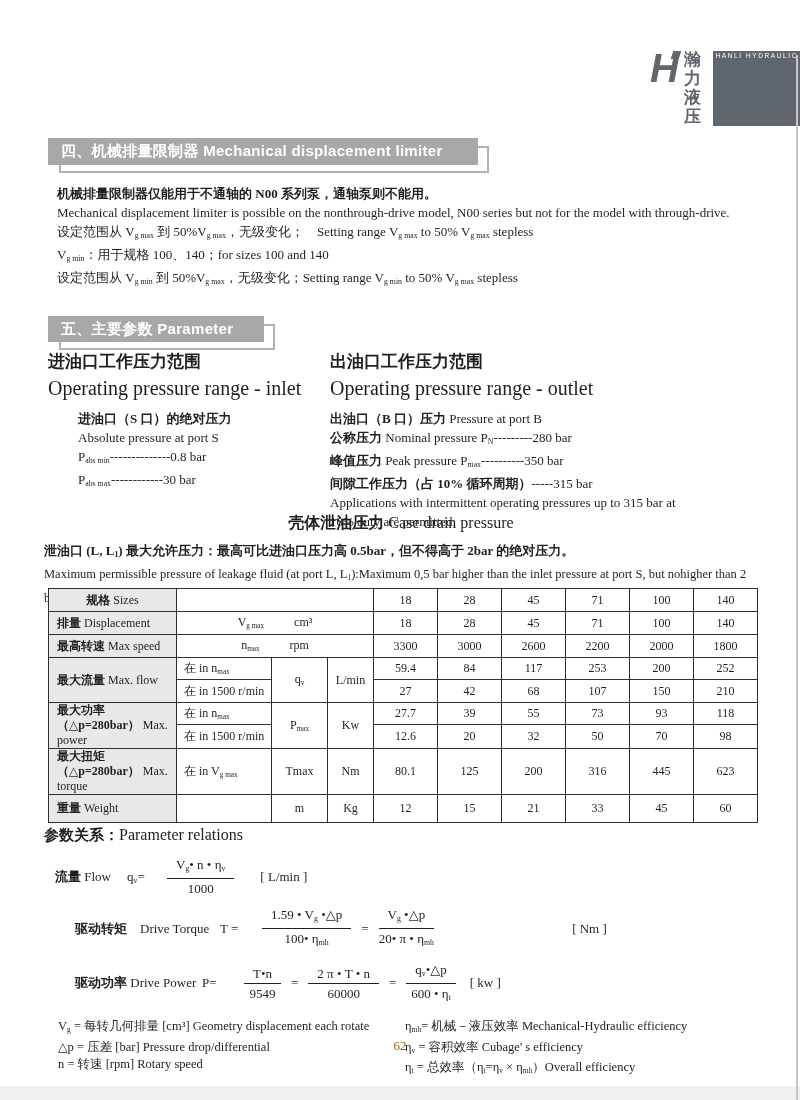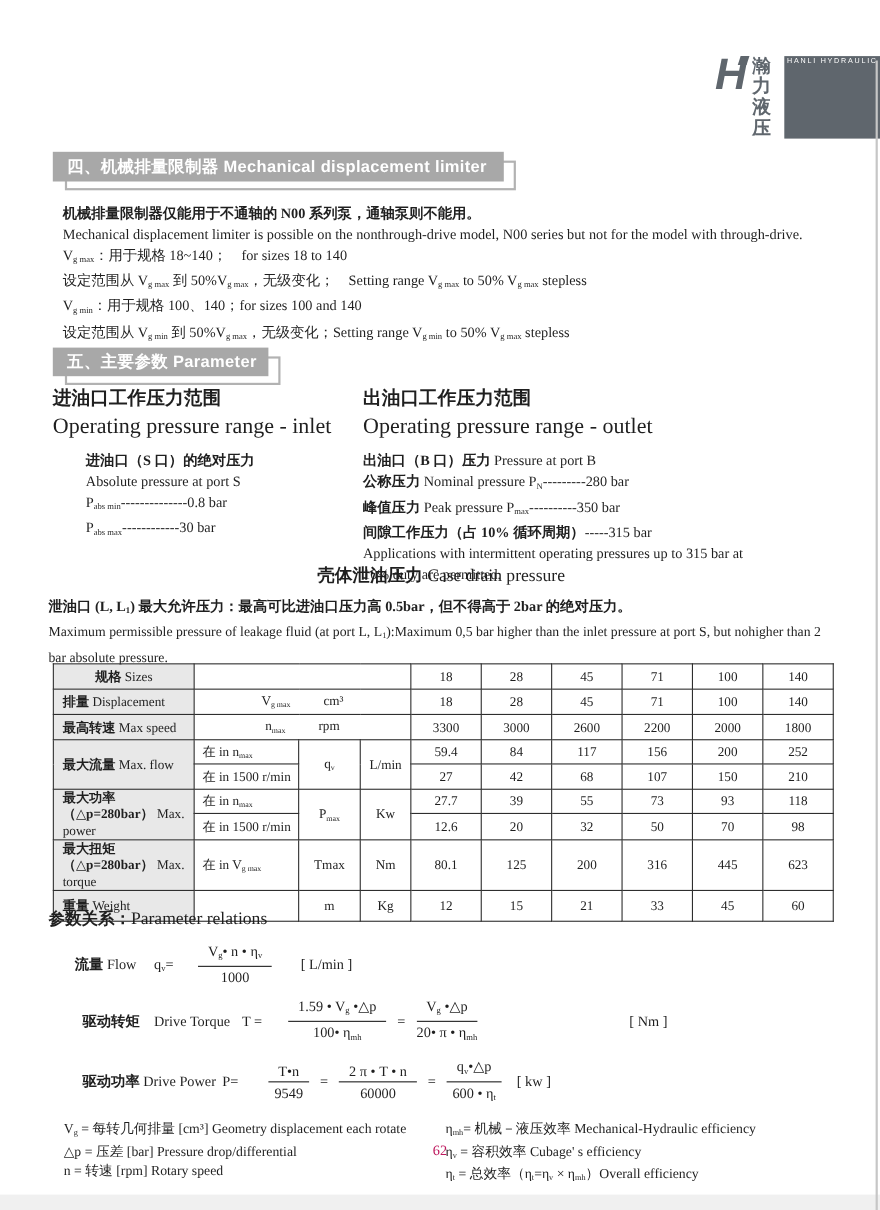--- a/index.html
+++ b/index.html
@@ -21,21 +21,21 @@
   .logo-mark { position:relative; width:38px; height:36px; }
   .lm-h { font-family:"Liberation Sans","DejaVu Sans",sans-serif; font-style:italic; font-weight:bold;
           font-size:40px; line-height:36px; color:#5f666d; }
   .lm-dot { position:absolute; right:-1px; top:1px; width:8px; height:8px; background:#5f666d; transform:skewX(-18deg); }
   .logo-text { display:flex; flex-direction:row; }
   .logo-cn { font-weight:bold; font-size:17px; line-height:19px; letter-spacing:1px; color:#5f666d; }
   .logo-en { margin-top:1px; background:#5f666d; color:#ffffff; font-family:"Liberation Sans","DejaVu Sans",sans-serif;
              font-size:6.5px; letter-spacing:1.6px; padding:1px 2px; text-align:center; white-space:nowrap; }
 
   
-  .sec-wrap { position:absolute; }
+  .sec-wrap { position:absolute;padding-left:20px; }
   .sec-shadow { position:absolute; left:11px; top:8px; width:100%; height:100%; border:2px solid #b2b2b2; box-sizing:border-box; }
   .secbar { position:absolute; left:0; top:0; width:100%; height:100%; background:#a8a8a8; z-index:1;
             display:flex; align-items:center; padding-left:13px; box-sizing:border-box;
             font-family:"Liberation Sans","DejaVu Sans",sans-serif; font-weight:bold; font-size:15px;
             color:#ffffff; letter-spacing:0.3px; white-space:nowrap; }
   .sec4-wrap { left:48px; top:138px; width:410px; height:27px; }
   .sec5-wrap { left:48px; top:316px; width:196px; height:26px; }
 
   
   .para4 { position:absolute; left:57px; top:184px; width:680px; font-size:13px; line-height:19px; }
@@ -52,21 +52,21 @@
   .col-inlet .pr-lines { margin-left:30px;font-family:Liberation Serif, serif; }
 
   
   .case { position:absolute; left:44px; top:513px; width:714px; }
   .case-title { font-size:16px; font-weight:bold; margin:0 0 8px 0;text-align:center; }
   .case-title .en { font-weight:normal; }
   .case-cn { font-size:13px; margin:0 0 4px 0; }
   .case-en { font-size:12.5px; line-height:20px; margin:0; }
 
   
-  .ptable { position:absolute; left:48px; top:603px; border-collapse:collapse; table-layout:fixed;
+  .ptable { position:absolute; left:48px; top:588px; border-collapse:collapse; table-layout:fixed;
             font-size:12px; }
   .ptable td { border:1px solid #2e2e2e; padding:0 4px; text-align:center; overflow:hidden; }
   .ptable .lbl { background:#e8e8e8; text-align:left; padding-left:8px; line-height:15px; }
   .ptable .lbl-c { background:#e8e8e8; text-align:center; }
   .ptable .cond { text-align:left; padding-left:7px; }
   .ptable .midspan { text-align:center; }
   .ptable .midspan .u { display:inline-block; margin-left:30px; }
   .ptable tr.h23 { height:23px; } .ptable tr.h22 { height:22px; }
   .ptable tr.h44 { height:44px;padding-left:31px; } .ptable tr.h28 { height:28px; }
 
@@ -75,41 +75,41 @@
   .rel-title { font-size:16px; margin:0 0 12px 0; }
   .rel-title .cnb { font-size:15px; }
   .f-row { display:flex; align-items:center; font-size:13px; margin-bottom:11px; }
   .f-label { white-space:nowrap; }
   .f-lhs { white-space:nowrap; }
   .frac { display:inline-block; text-align:center; line-height:15px; }
   .frac .num { display:block; border-bottom:1.4px solid #1f1f1f; padding:0 9px 2px; white-space:nowrap; }
   .frac .den { display:block; padding-top:2px; white-space:nowrap; }
   .f-eq { margin:0 10px; }
   .f-unit { white-space:nowrap; }
-  .f-flow { margin-left:24px; }
+  .f-flow { margin-left:11px; }
   .f-flow .f-label { width:72px; }
   .f-flow .f-lhs { width:40px; }
   .f-flow .f-unit { margin-left:26px; }
   .f-torque { margin-left:31px; }
   .f-torque .f-label { width:145px; }
   .f-torque .f-lhs { width:42px; }
   .f-torque .f-unit { margin-left:138px; }
   .f-power { margin-left:31px; }
   .f-power .f-label { width:127px; }
   .f-power .f-lhs { width:42px; }
   .f-power .f-unit { margin-left:14px; }
 
   
   .notes { position:absolute; left:58px; top:1018px; width:700px; display:flex; font-size:12.5px; line-height:17.5px; }
   .notes p { margin:0; }
   .notes-left { width:347px; }
   .notes-right { flex:1; }
 
   
-  .pageno { position:absolute; left:0; right:0; top:1038px; text-align:center; font-size:13px; color:#be185d; }
+  .pageno { position:absolute; left:0; right:0; top:1038px; text-align:center; font-size:13px; color:#a16207; }
 </style>
 </head>
 <body>
 
 <div class="page">
 
   <div class="logo">
     <div class="logo-mark">
       <span class="lm-h">H</span>
       <span class="lm-dot"></span>
@@ -121,21 +121,20 @@
   </div>
 
   <div class="sec-wrap sec4-wrap">
     <div class="sec-shadow"></div>
     <div class="secbar">四、机械排量限制器 Mechanical displacement limiter</div>
   </div>
 
   <div class="para4">
     <p class="cnb">机械排量限制器仅能用于不通轴的 N00 系列泵，通轴泵则不能用。</p>
     <p>Mechanical displacement limiter is possible on the nonthrough-drive model, N00 series but not for the model with through-drive.</p>
-    <p>V<sub>g max</sub>：用于规格 18~140；　for sizes 18 to 140</p>
     <p>设定范围从 V<sub>g max</sub> 到 50%V<sub>g max</sub>，无级变化；　Setting range V<sub>g max</sub> to 50% V<sub>g max</sub> stepless</p>
     <p>V<sub>g min</sub>：用于规格 100、140；for sizes 100 and 140</p>
     <p>设定范围从 V<sub>g min</sub> 到 50%V<sub>g max</sub>，无级变化；Setting range V<sub>g min</sub> to 50% V<sub>g max</sub> stepless</p>
   </div>
 
   <div class="sec-wrap sec5-wrap">
     <div class="sec-shadow"></div>
     <div class="secbar">五、主要参数 Parameter</div>
   </div>
 
@@ -215,21 +214,21 @@
         <td>1800</td>
       </tr>
       <tr class="h22">
         <td class="lbl" rowspan="2"><span class="cnb">最大流量</span> <span>Max. flow</span></td>
         <td class="cond">在 in n<sub>max</sub></td>
         <td rowspan="2">q<sub>v</sub></td>
         <td rowspan="2">L/min</td>
         <td>59.4</td>
         <td>84</td>
         <td>117</td>
-        <td>156</td>
+        <td>253</td>
         <td>200</td>
         <td>252</td>
       </tr>
       <tr class="h23">
         <td class="cond">在 in 1500 r/min</td>
         <td>27</td>
         <td>42</td>
         <td>68</td>
         <td>107</td>
         <td>150</td>

